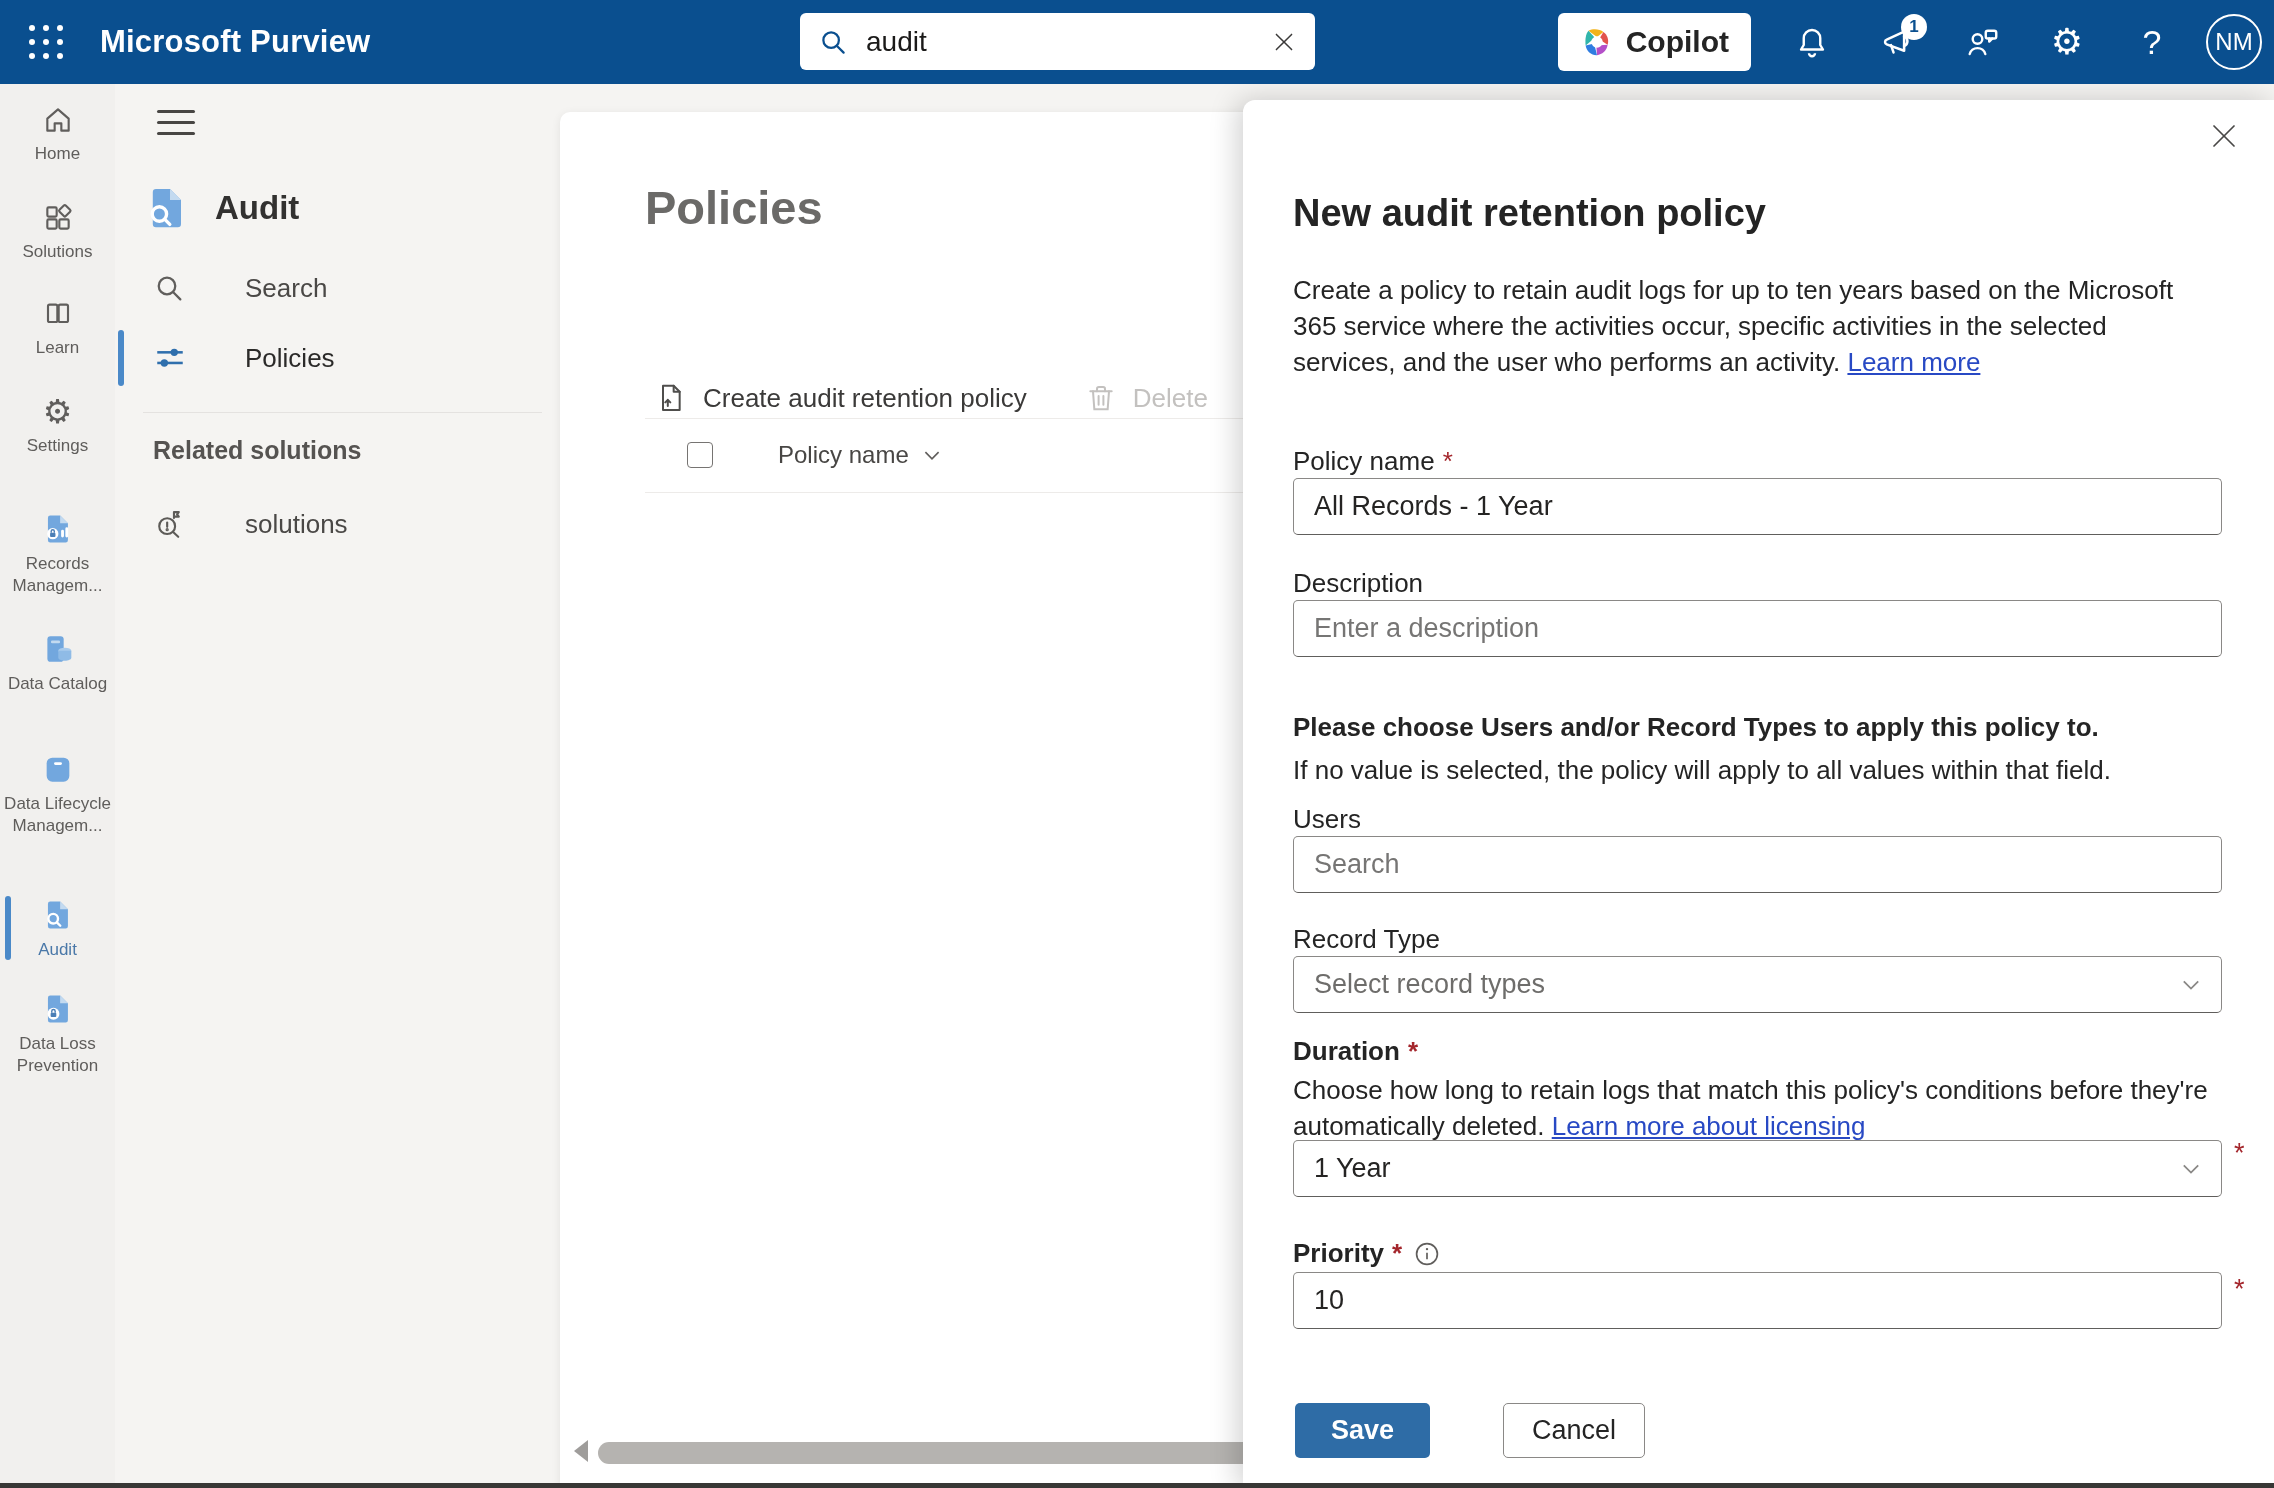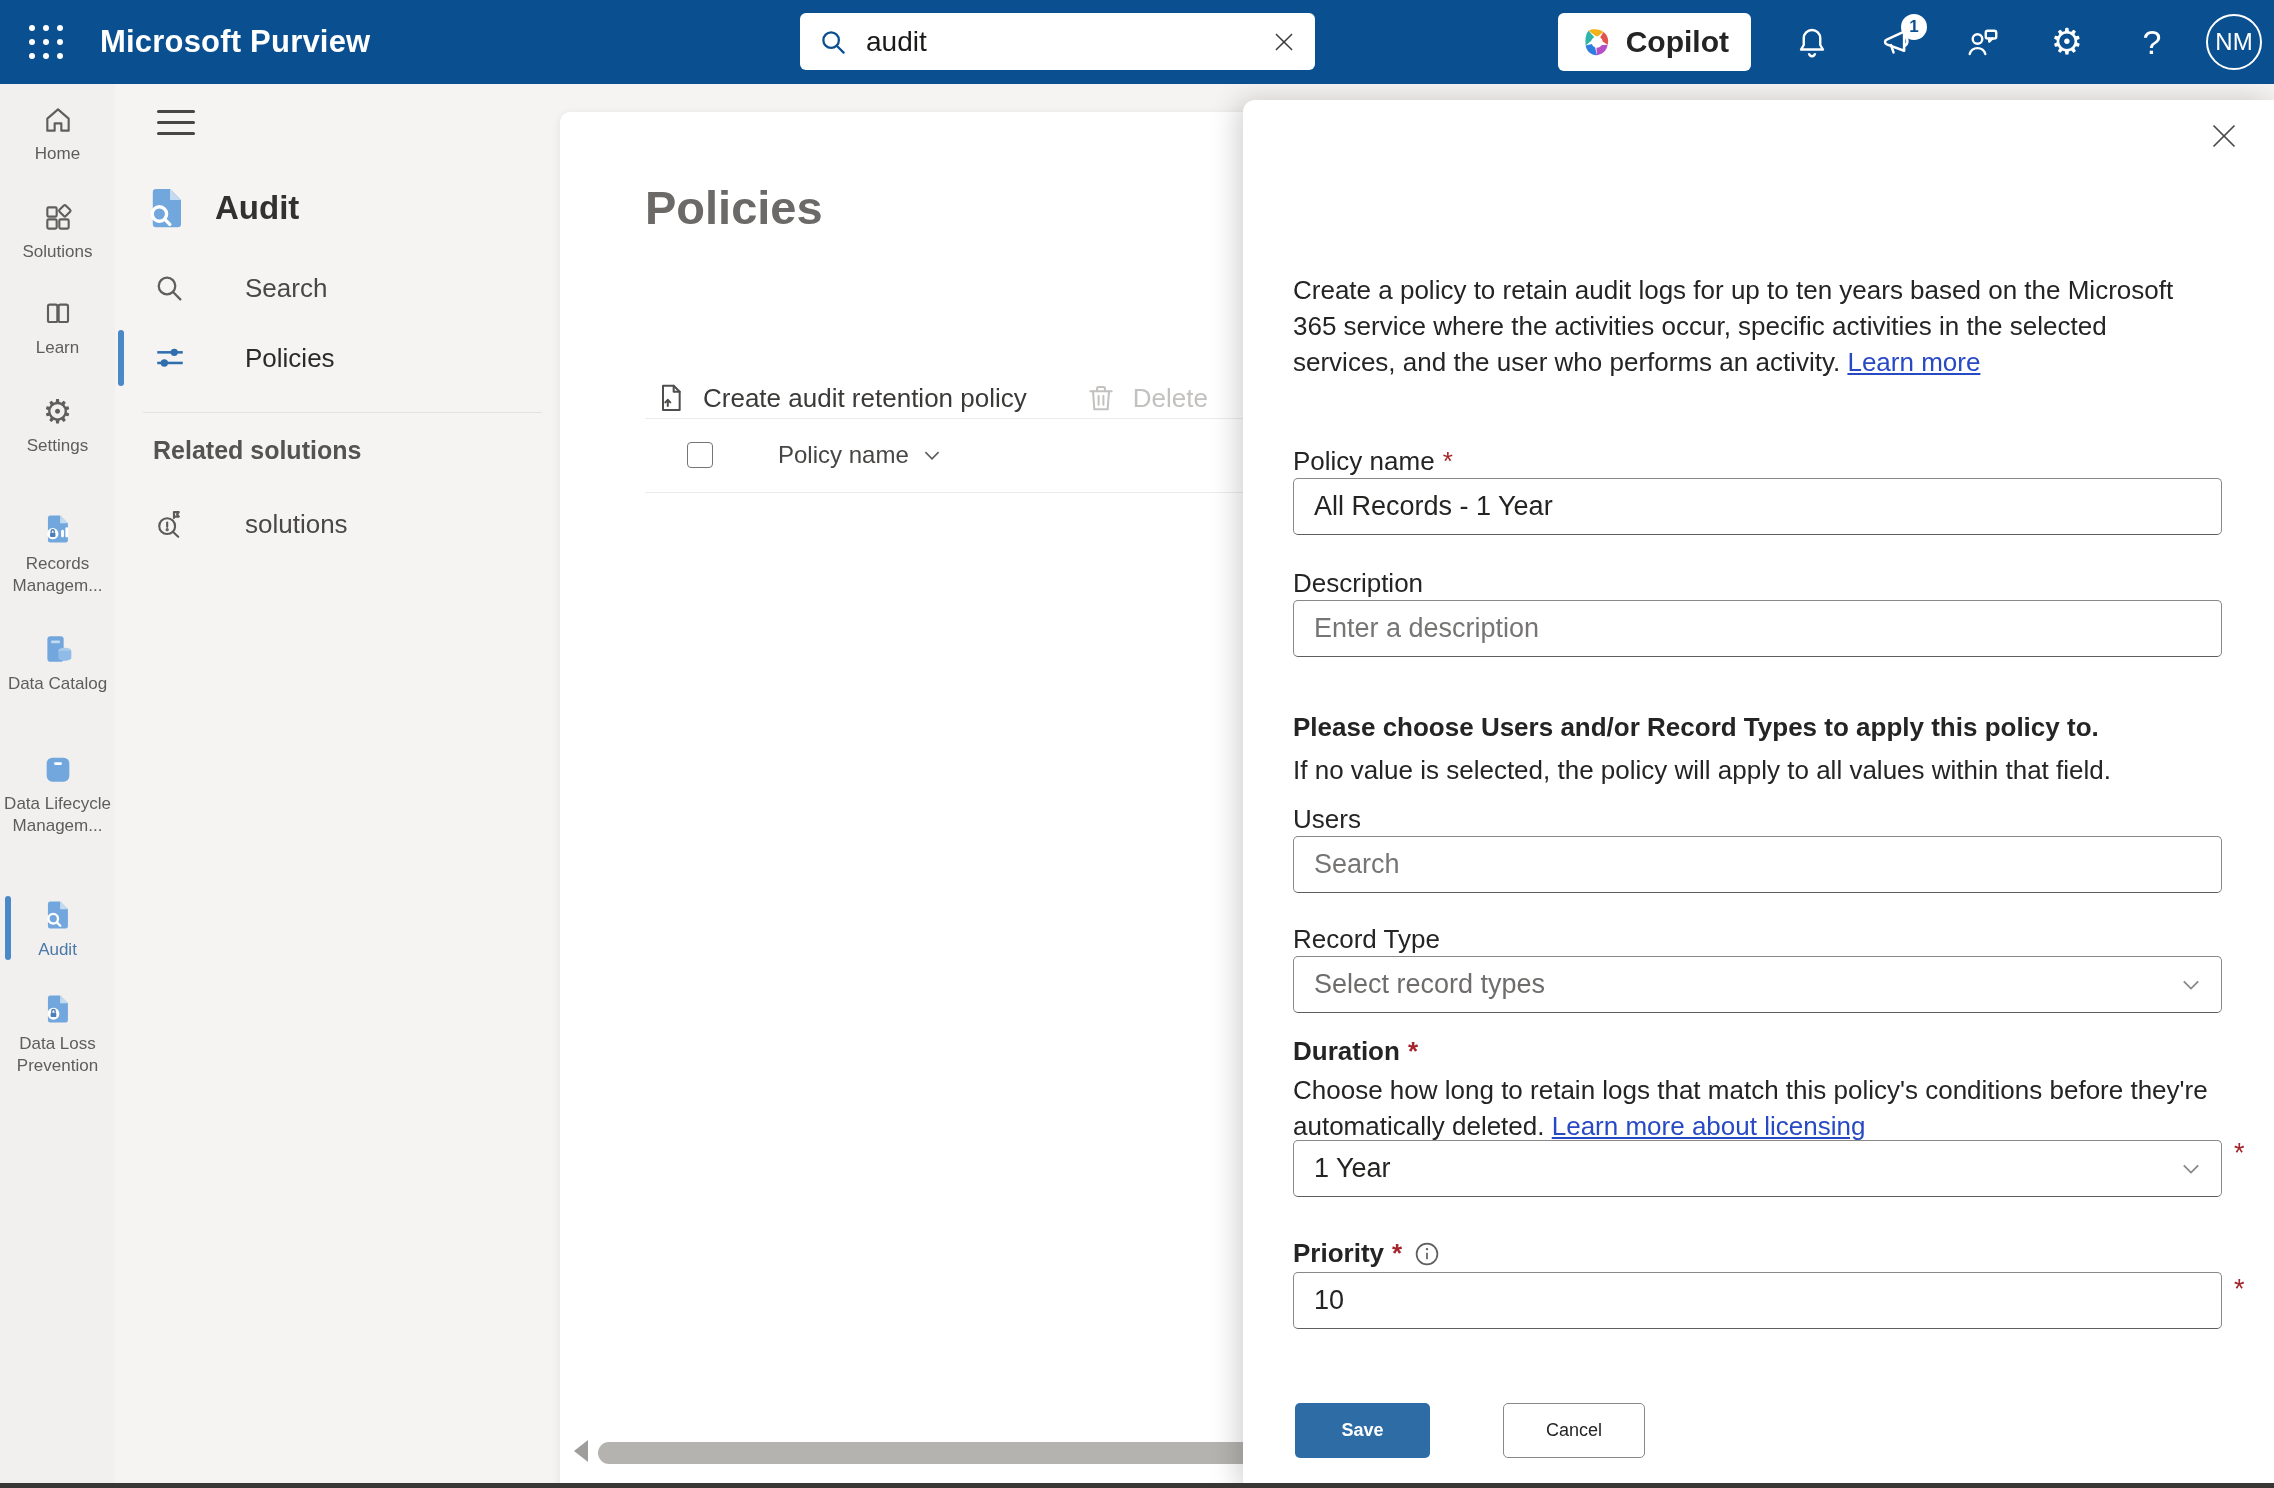--- a/index.html
+++ b/index.html
@@ -99,21 +99,21 @@
     border-bottom-color:#605e5c;border-radius:5px;box-sizing:border-box;background:#fff;
     font-size:27px;color:#252423;padding:0 20px;font-family:"Liberation Sans",sans-serif;outline:none;}
   .f-input::placeholder{color:#767574;opacity:1;}
   .dropdown{position:absolute;left:50px;width:929px;height:57px;border:1px solid #8a8886;
     border-bottom-color:#605e5c;border-radius:5px;box-sizing:border-box;background:#fff;
     display:flex;align-items:center;padding:0 20px;cursor:pointer;}
   .dropdown .val{flex:1;font-size:27px;}
   .dropdown .val.placeholder{color:#6e6d6b;}
   .side-req{position:absolute;left:991px;font-size:27px;color:#a4262c;}
   .p-subtext{position:absolute;left:50px;width:920px;font-size:26px;line-height:36px;color:#242424;}
-  .btn{position:absolute;height:55px;border-radius:5px;font-size:18px;display:flex;
+  .btn{position:absolute;height:55px;border-radius:5px;font-size:27px;display:flex;
     align-items:center;justify-content:center;cursor:pointer;box-sizing:border-box;}
   .btn-save{left:52px;top:1303px;width:135px;background:#2e6ca6;color:#fff;font-weight:600;}
   .btn-cancel{left:216px;top:1303px;width:142px;background:#fff;color:#242424;border:1px solid #8a8886;margin-left:44px;}
 
   .bottom-strip{position:absolute;bottom:0;left:0;right:0;height:5px;background:#38373
 5;z-index:40;background:#383735;}
   .info-row{display:flex;align-items:center;gap:12px;}
 </style>
 </head>
 <body>
@@ -426,20 +426,21 @@
 <div class="panel">
   <div class="p-close">
     <span>
       <svg width="30" height="30" viewBox="0 0 24 24" fill="none" stroke="#494847" stroke-width="1.4" stroke-linecap="round">
         <line x1="4" y1="4" x2="20" y2="20"></line>
           <line x1="20" y1="4" x2="4" y2="20"></line>
       </svg>
     </span>
   </div>
 
+  <div class="p-title">New audit retention policy</div>
 
   <div class="p-intro">
     <span>Create a policy to retain audit logs for up to ten years based on the Microsoft 365 service where the activities occur, specific activities in the selected services, and the user who performs an activity. </span><span class="link">Learn more</span>
   </div>
 
   <div class="f-label" style="top:346px;text-align:center;">
     <span>Policy name</span><span class="req">*</span>
   </div>
   <input class="f-input" style="top: 378px;" type="text" value="All Records - 1 Year">
 

